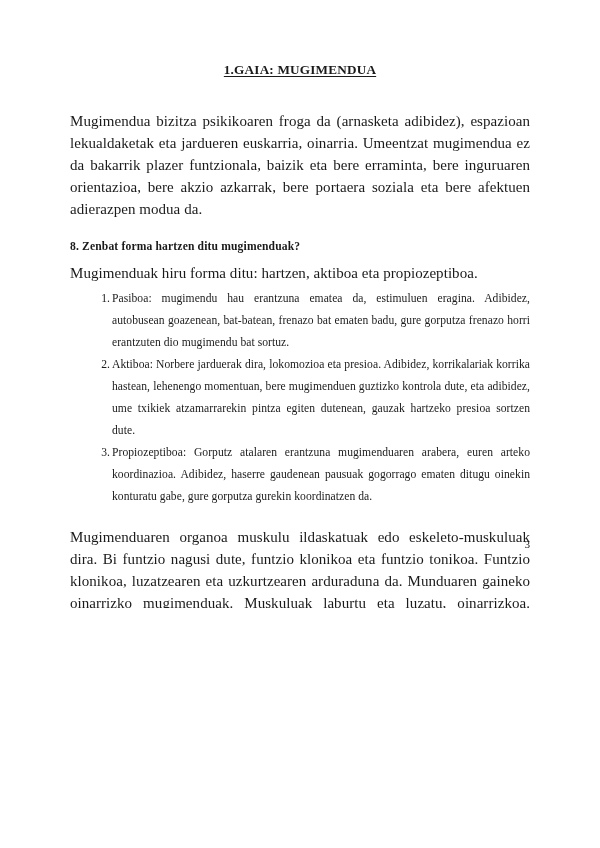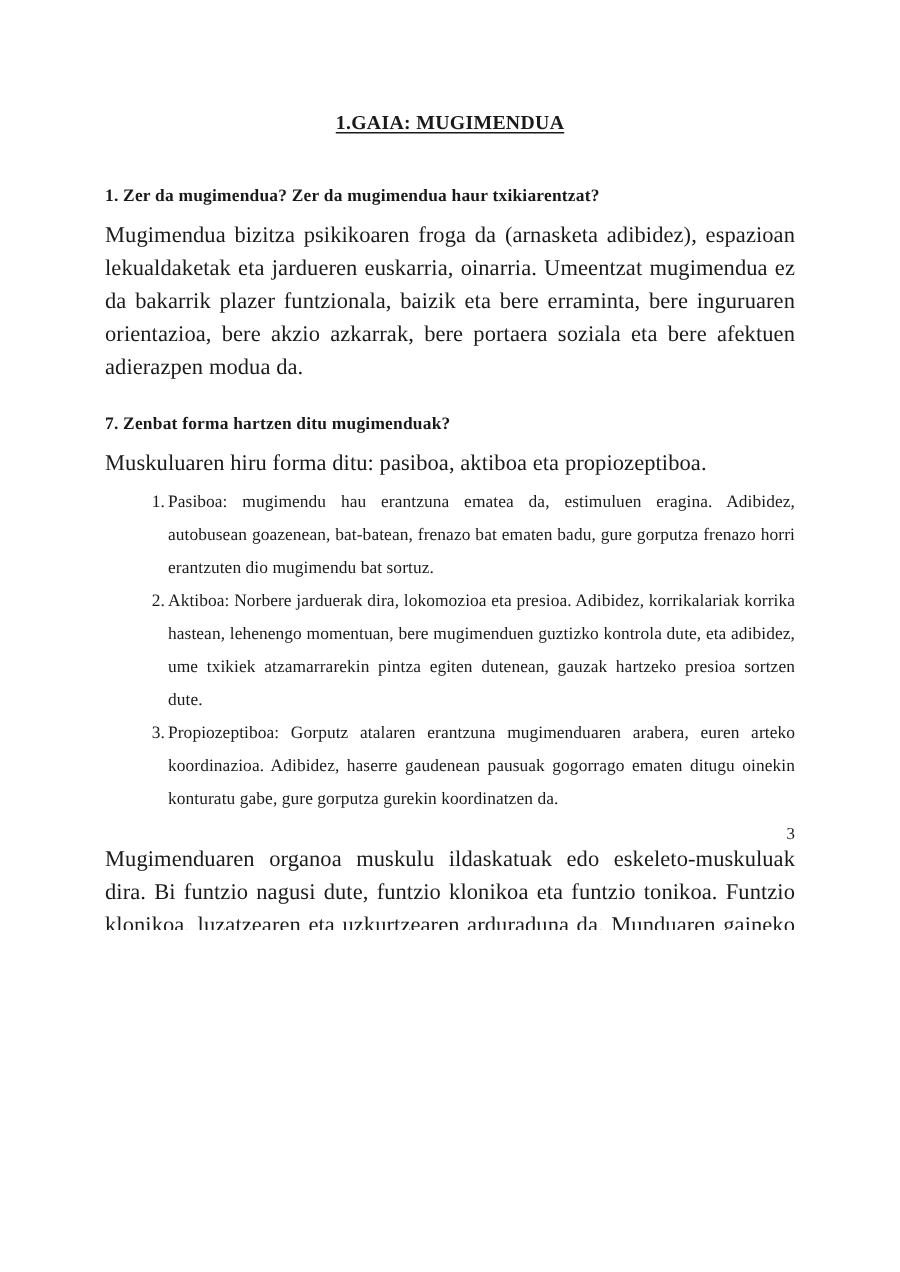--- a/index.html
+++ b/index.html
@@ -11,21 +11,21 @@
     width: 600px;
     height: 848px;
     position: relative;
     font-family: "Liberation Serif", "DejaVu Serif", serif;
     color: #1a1a1a;
     -webkit-font-smoothing: none;
   }
   .page {
     position: absolute;
     left: 0;
-    top: 12px;
+    top: 0;
     width: 600px;
     height: 608px;
     background: #ffffff;
     overflow: hidden;
   }
   .content {
     position: absolute;
     left: 70px;
     top: 60px;
     width: 460px;
@@ -90,27 +90,26 @@
   }
 </style>
 </head>
 <body>
 
 <div class="page">
   <div class="content">
 
     <h1 class="doc-title">1.GAIA: MUGIMENDUA</h1>
 
-    <h2 class="q-heading">1. Zer da mugimendua? Zer da mugimendua haur txikiarentzat?</h2>
     <p class="para">Mugimendua bizitza psikikoaren froga da (arnasketa adibidez), espazioan lekualdaketak eta jardueren euskarria, oinarria. Umeentzat mugimendua ez da bakarrik plazer funtzionala, baizik eta bere erraminta, bere inguruaren orientazioa, bere akzio azkarrak, bere portaera soziala eta bere afektuen adierazpen modua da.</p>
 
     <div class="sec-gap"></div>
 
-    <h2 class="q-heading">7. Zenbat forma hartzen ditu mugimenduak?</h2>
-    <p class="para">Muskuluaren hiru forma ditu: pasiboa, aktiboa eta propiozeptiboa.</p>
+    <h2 class="q-heading">8. Zenbat forma hartzen ditu mugimenduak?</h2>
+    <p class="para">Mugimenduak hiru forma ditu: hartzen, aktiboa eta propiozeptiboa.</p>
 
     <ol class="forms">
       <li>
         <span class="marker">1.</span>
         <span>Pasiboa: mugimendu hau erantzuna ematea da, estimuluen eragina. Adibidez, autobusean goazenean, bat-batean, frenazo bat ematen badu, gure gorputza frenazo horri erantzuten dio mugimendu bat sortuz.</span>
       </li>
       <li>
         <span class="marker">2.</span>
         <span>Aktiboa: Norbere jarduerak dira, lokomozioa eta presioa. Adibidez, korrikalariak korrika hastean, lehenengo momentuan, bere mugimenduen guztizko kontrola dute, eta adibidez, ume txikiek atzamarrarekin pintza egiten dutenean, gauzak hartzeko presioa sortzen dute.</span>
       </li>

